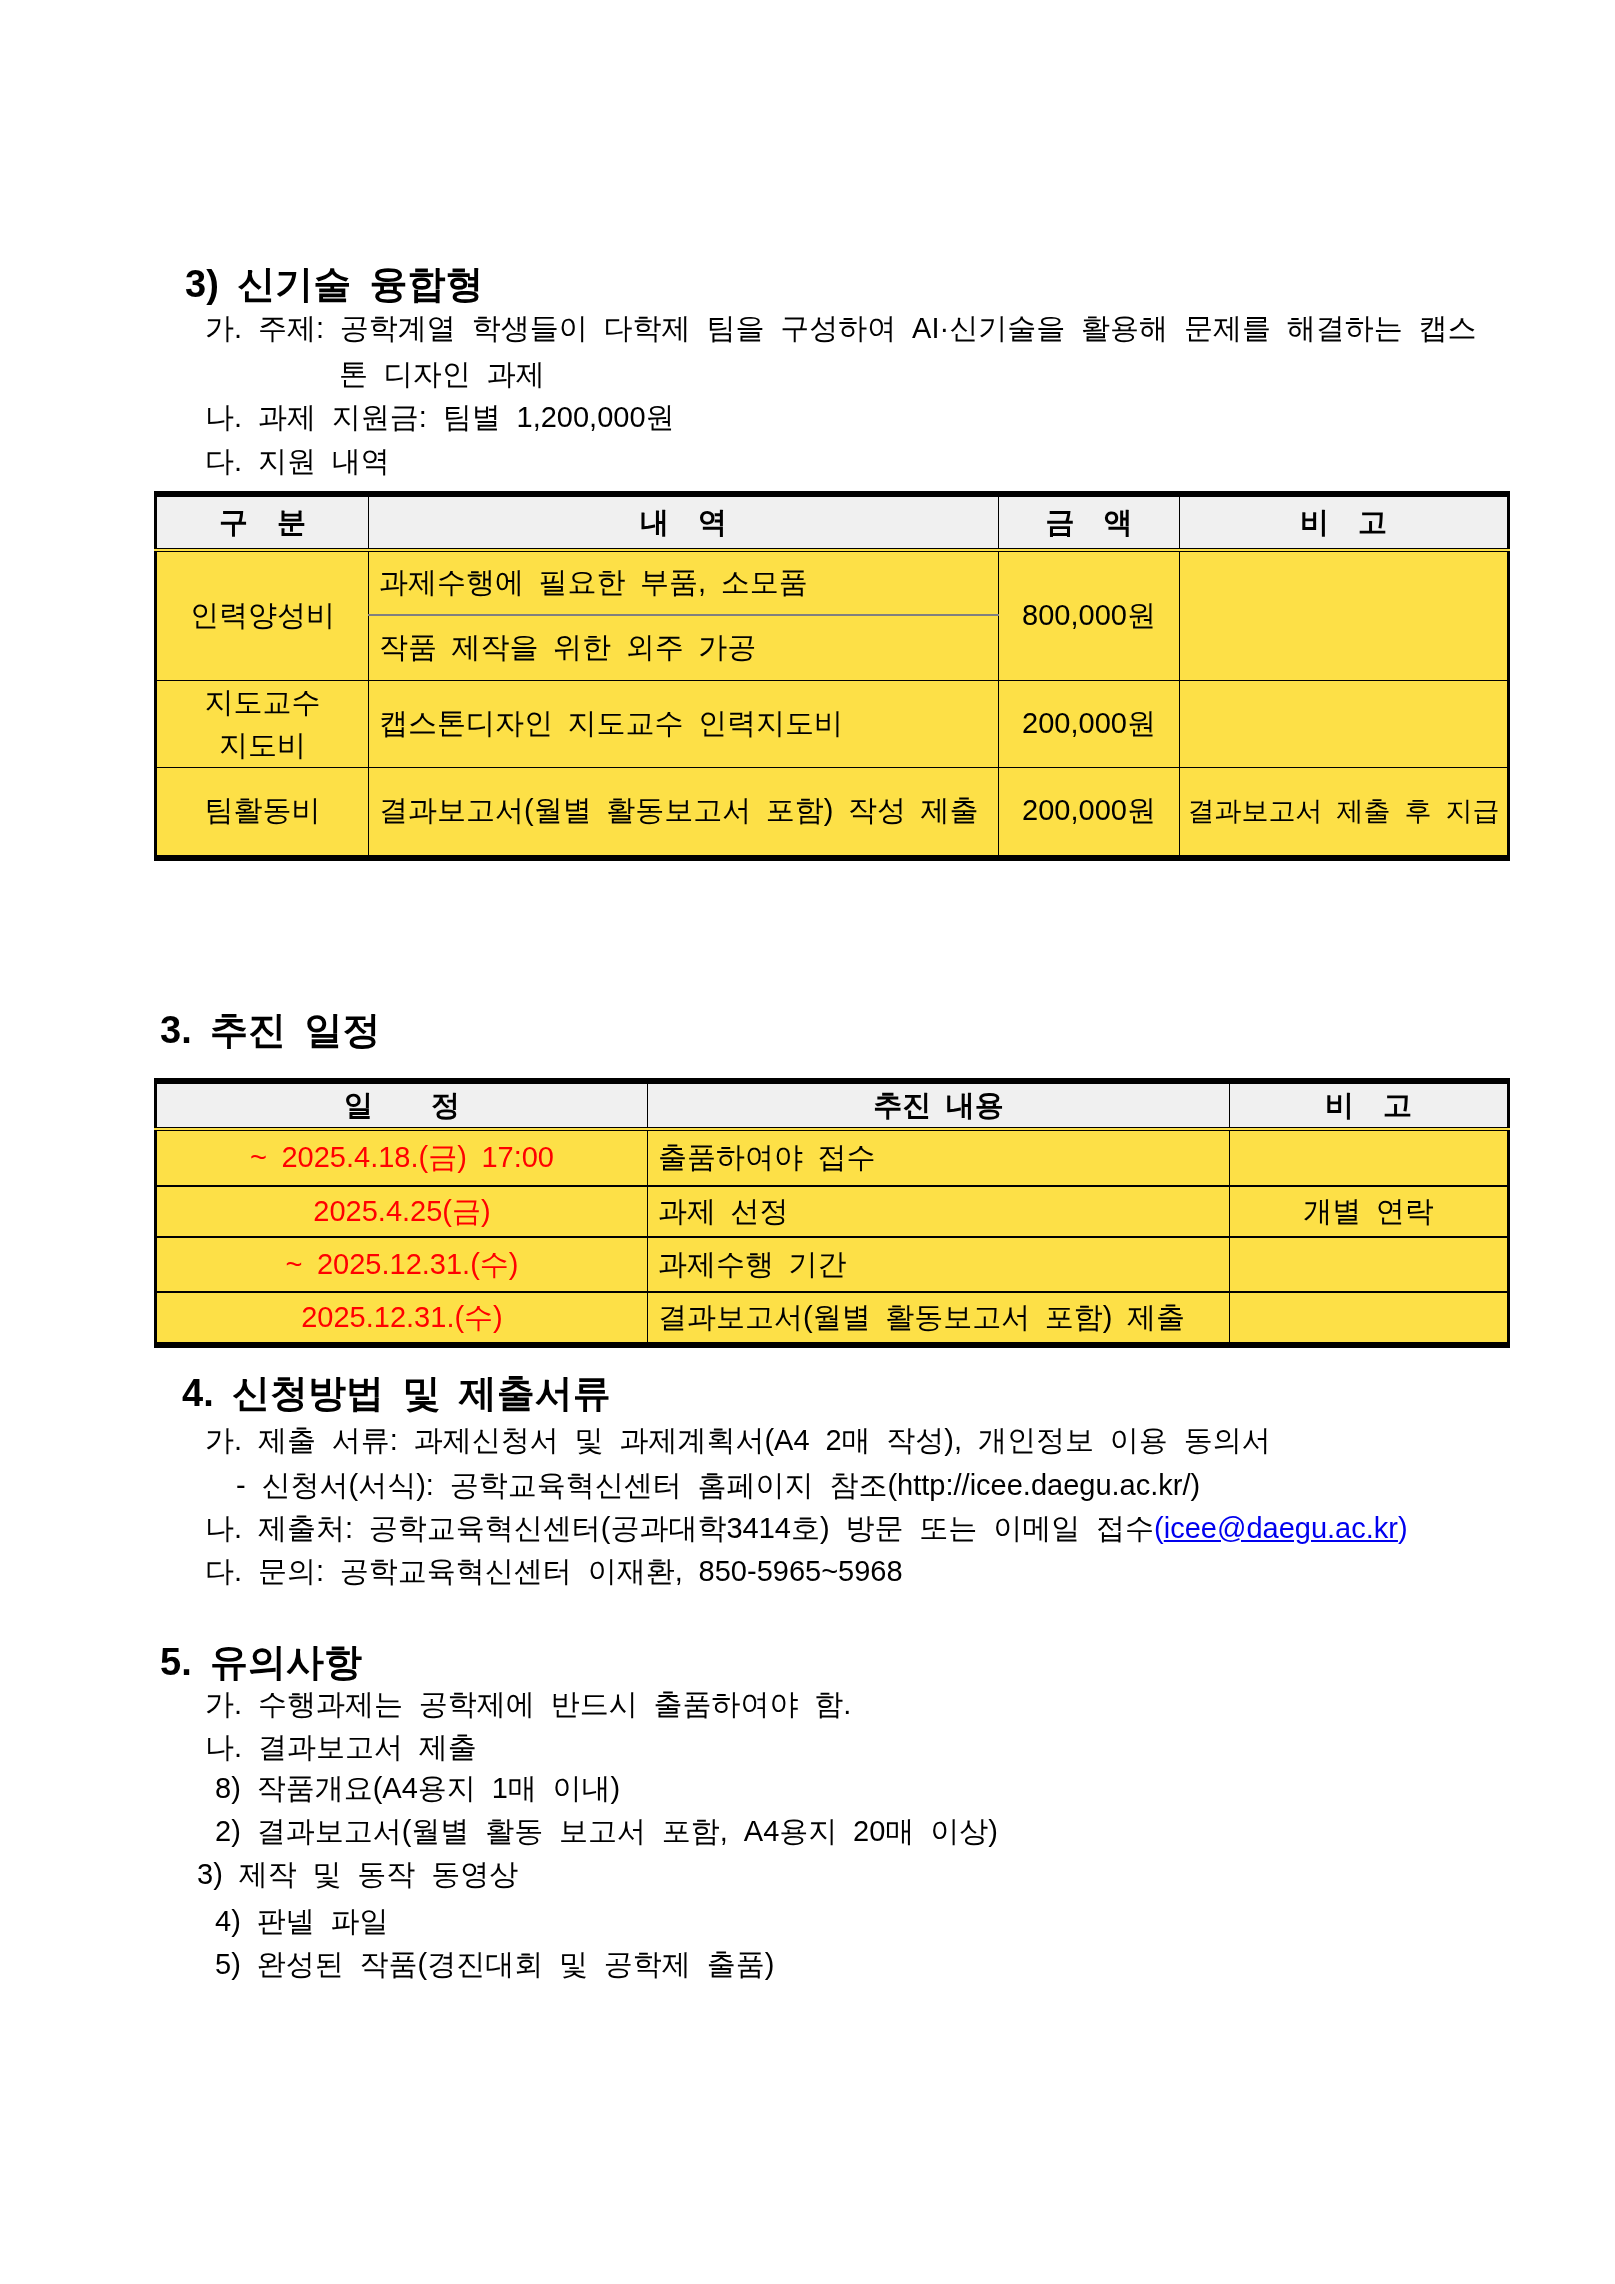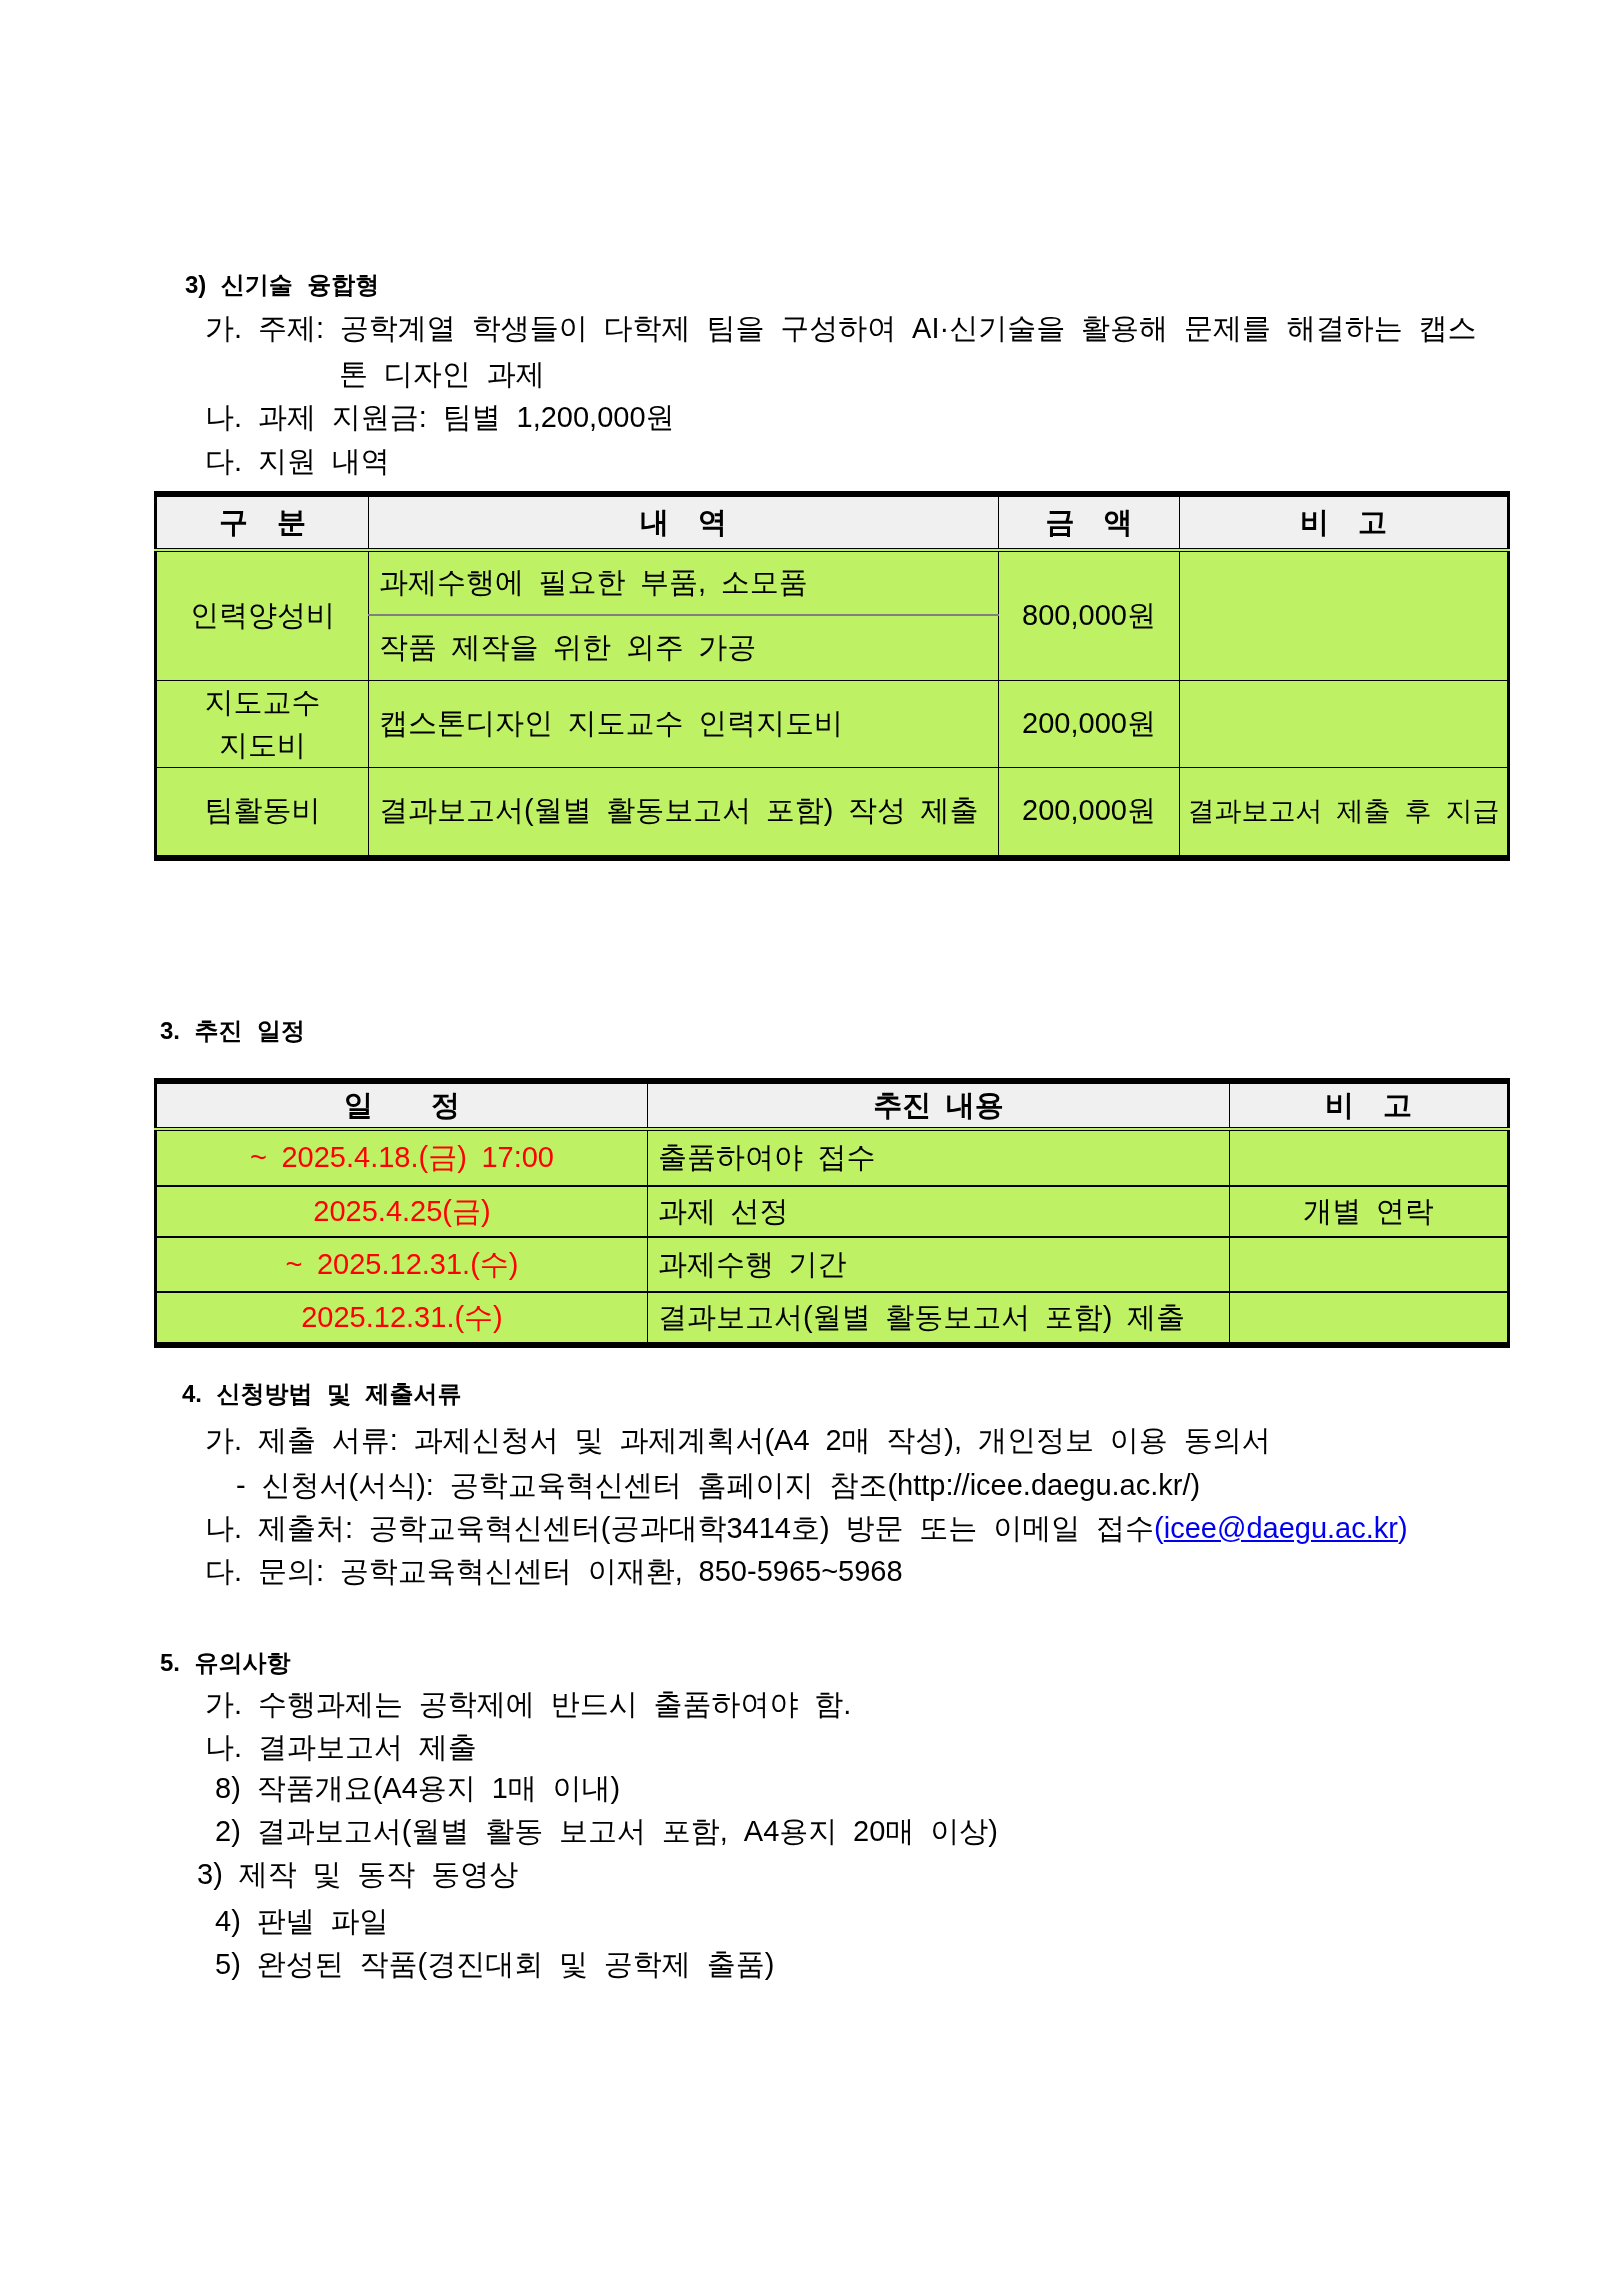--- a/index.html
+++ b/index.html
@@ -12,29 +12,29 @@
     overflow:hidden;
   }
   .line{
     position:absolute;
     font-size:29px;
     line-height:37px;
     white-space:nowrap;
     word-spacing:7.8px;
     letter-spacing:0;
   }
-  .b{font-weight:700;font-size:24px;}
+  .b{font-weight:700;font-size:38px;}
   
   table{
     position:absolute;
     border-collapse:collapse;
     table-layout:fixed;
     font-size:29px;
     word-spacing:6.5px;
-    background:#bef264;
+    background:#fde047;
   }
   .t1{left:154px;top:491px;width:1353px;border:3.3px solid #000;border-top-width:6.5px;border-bottom-width:6.5px;}
   .t2{left:154px;top:1060px;width:1353px;border:3.3px solid #000;border-top-width:6.5px;border-bottom-width:6.5px;margin-top:18px;}
   th,td{
     border:1.3px solid #000;
     vertical-align:middle;
     padding:0;
     overflow:hidden;
   }
   th{

